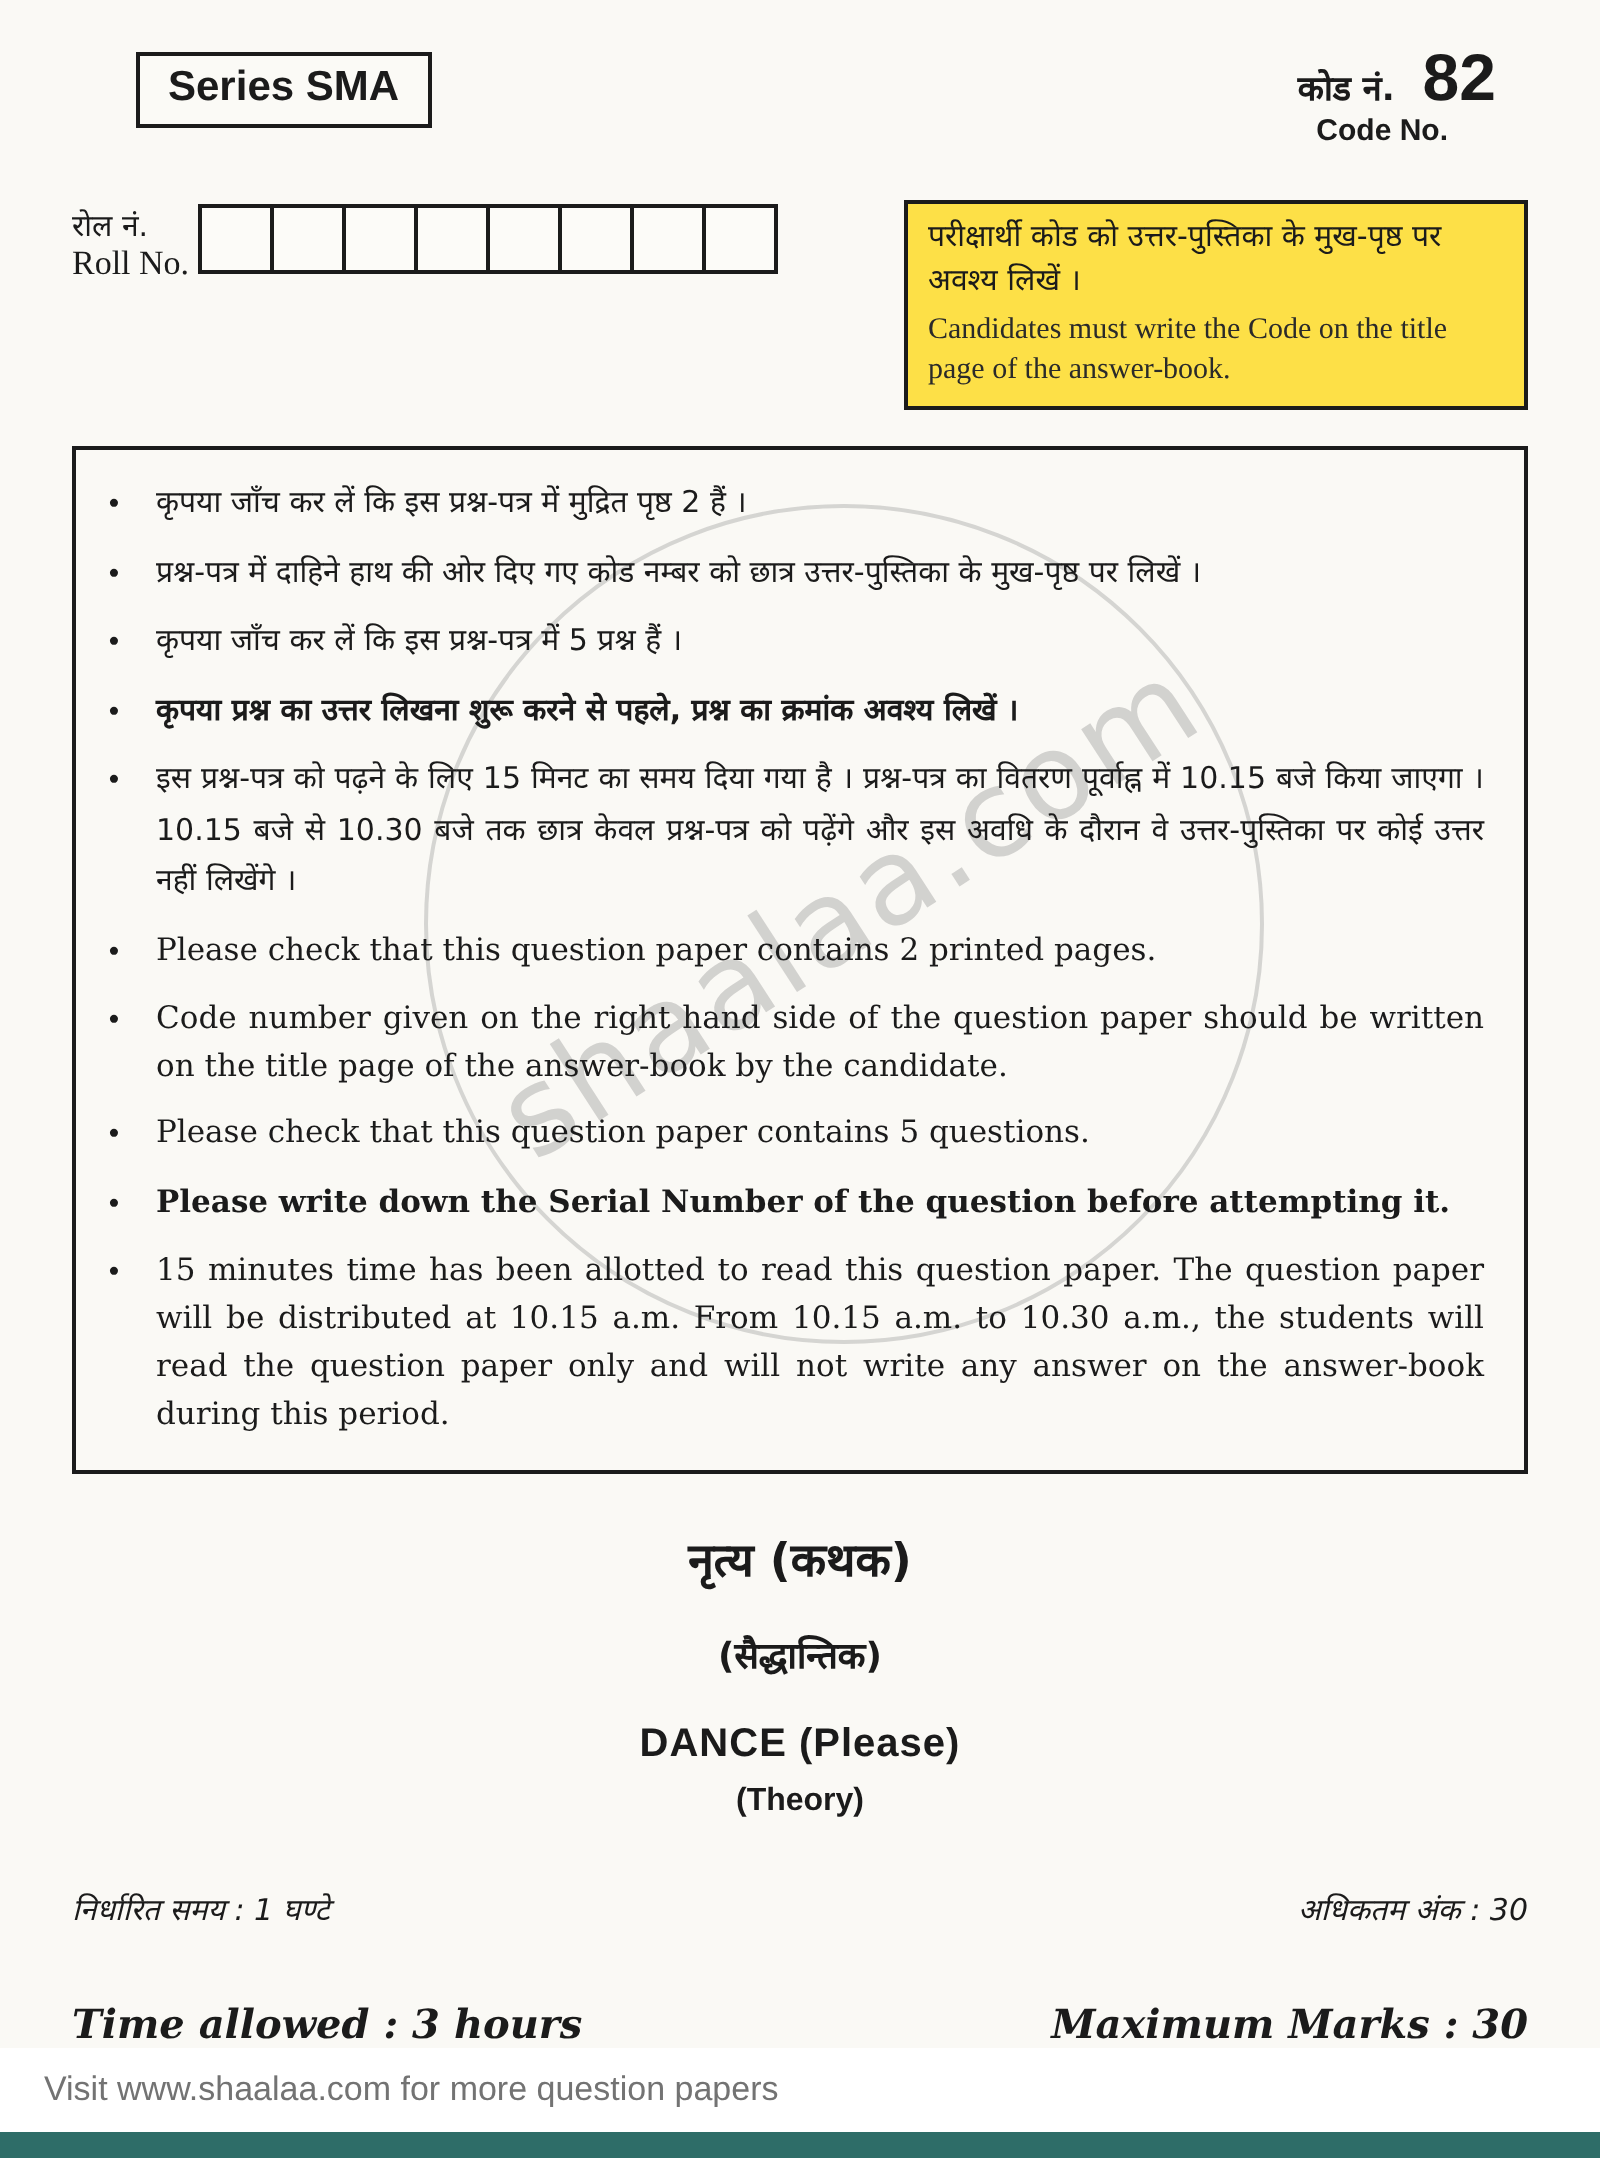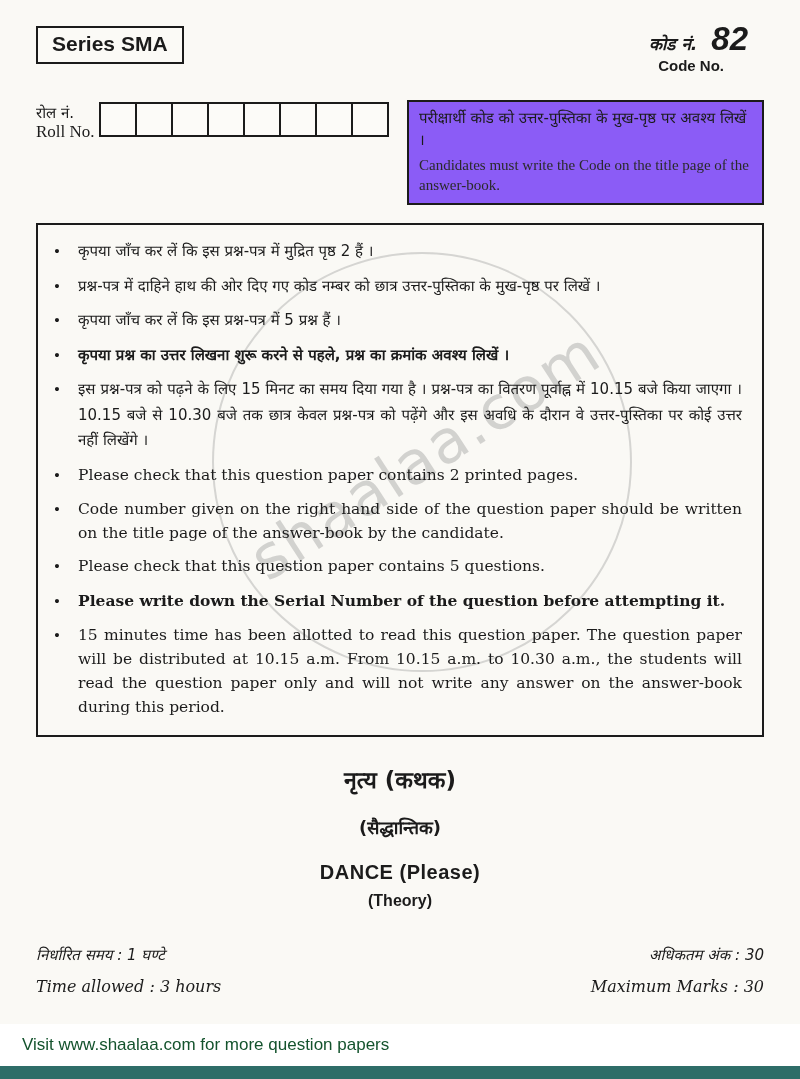--- a/index.html
+++ b/index.html
@@ -35,47 +35,48 @@
   }
 
   
   .header-row { display: flex; justify-content: space-between; align-items: flex-start; }
   .series-box {
     border: 2px solid #1b1b1b;
     padding: 4px 14px 6px 14px;
     font-family: "Liberation Sans", sans-serif;
     font-weight: bold; font-size: 21px;
     background: #fbfaf6;
+    margin-left: 32px;
   }
   .code-block { text-align: right; padding-right: 16px; margin-top: -4px; }
-  .code-line { display: flex; align-items: baseline; gap: 14px; justify-content: flex-end; font-style: italic; }
+  .code-line { display: flex; align-items: baseline; gap: 14px; justify-content: flex-end; }
   .code-label-hi { font-family: "DejaVu Sans", sans-serif; font-weight: bold; font-size: 17px; }
   .code-number { font-family: "Liberation Sans", sans-serif; font-weight: bold; font-size: 33px; line-height: 1; }
   .code-label-en { font-family: "Liberation Sans", sans-serif; font-weight: bold; font-size: 15px; margin-top: 2px; margin-right: 24px; }
 
   
   .roll-row { display: flex; justify-content: space-between; margin-top: 26px; }
   .roll-left { display: flex; align-items: flex-start; gap: 4px; }
   .roll-labels { padding-top: 2px; }
   .roll-label-hi { font-family: "DejaVu Sans", sans-serif; font-size: 15px; }
   .roll-label-en { font-size: 17px; }
   .roll-boxes { display: flex; margin-top: 2px; }
   .roll-cell {
     width: 38px; height: 35px;
     border: 2px solid #1b1b1b;
     margin-left: -2px;
     background: #fcfbf8;
   }
   .roll-cell:first-child { margin-left: 0; }
 
   .code-note-box {
-    width: 357px;
+    width: 312px;
     border: 2px solid #1b1b1b;
     padding: 6px 10px 8px 10px;
-    background: #8b5cf6;
+    background: #fde047;
   }
   .code-note-hi { font-family: "DejaVu Sans", sans-serif; font-size: 15px; line-height: 1.45; }
   .code-note-en { font-size: 15px; line-height: 1.35; margin-top: 3px; color: #2a2a2a; }
 
   
   .inst-box {
     border: 2px solid #1b1b1b;
     margin-top: 18px;
     padding: 14px 20px 16px 16px;
     background: transparent;
@@ -92,21 +93,21 @@
   .title-block { text-align: center; margin-top: 26px; }
   .title-hi-main { font-family: "DejaVu Sans", sans-serif; font-weight: bold; font-size: 23px; }
   .title-hi-sub  { font-family: "DejaVu Sans", sans-serif; font-weight: bold; font-size: 18px; margin-top: 20px; }
   .title-en-main { font-family: "Liberation Sans", sans-serif; font-weight: bold; font-size: 20px; margin-top: 22px; letter-spacing: 0.5px; }
   .title-en-sub  { font-family: "Liberation Sans", sans-serif; font-weight: bold; font-size: 16px; margin-top: 8px; }
 
   
   .meta-row { display: flex; justify-content: space-between; margin-top: 34px; }
   .meta-col-right { text-align: right; }
   .meta-hi { font-family: "DejaVu Sans", sans-serif; font-style: italic; font-size: 15px; }
-  .meta-en { font-family: "DejaVu Serif", serif; font-style: italic; font-weight: normal; font-size: 16px; margin-top: 13px; }
+  .meta-en { font-family: "DejaVu Serif", serif; font-style: italic; font-weight: bold; font-size: 20px; margin-top: 36px; }
 
   
   .footer-row {
     display: flex; justify-content: space-between; align-items: baseline;
     margin-top: 40px;
     font-family: "Liberation Serif", serif; font-size: 17px;
   }
   .footer-page { position: absolute; left: 50%; transform: translateX(-50%); }
   .footer-row { position: relative; }
   .footer-pto { font-weight: bold; letter-spacing: 1px; }
@@ -232,15 +233,15 @@
 
   <div class="footer-row">
     <span class="footer-code">82</span>
     <span class="footer-page">1</span>
     <span class="footer-pto">P.T.O.</span>
   </div>
 
 </div>
 
 <div class="bottom-strip">
-  <a href="#" class="bottom-link" style="color: #14532d;">Visit www.shaalaa.com for more question papers</a>
+  <a href="#" class="bottom-link" style="color: #737373;">Visit www.shaalaa.com for more question papers</a>
 </div>
 <div class="teal-bar" style="background: rgb(46, 109, 104);"></div>
 
 </body></html>

